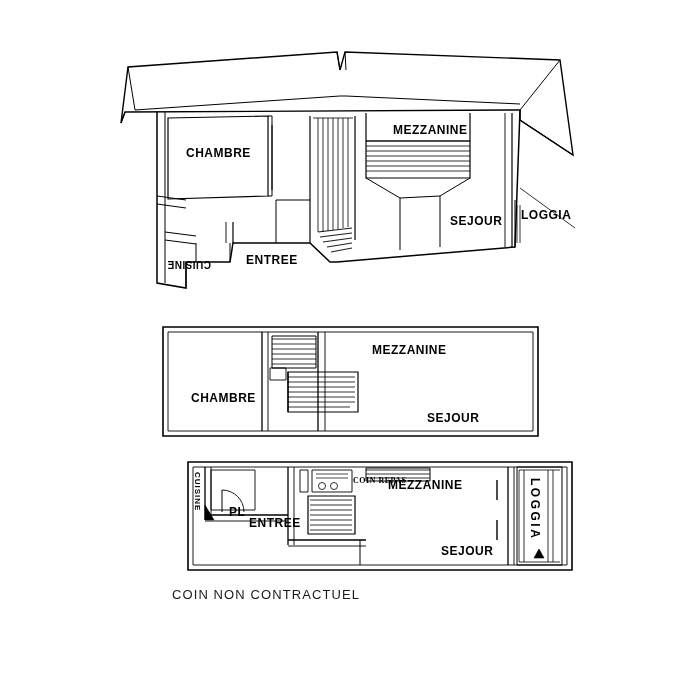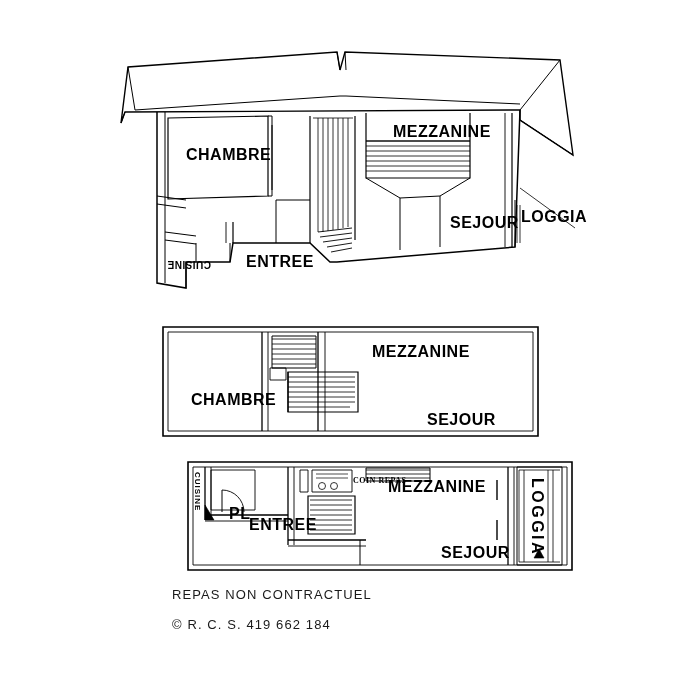--- a/index.html
+++ b/index.html
@@ -25,21 +25,21 @@
     position: absolute;
     left: 0; top: 0;
     width: 700px;
     height: 700px;
     display: block;
   }
   .room-label {
     position: absolute;
     font-family: "Liberation Sans", sans-serif;
     font-weight: bold;
-    font-size: 16px;
+    font-size: 12px;
     letter-spacing: 0.5px;
     color: #000;
     white-space: nowrap;
     line-height: 1;
   }
   .room-label.sm { font-size: 10px; }
   .room-label.xs { font-size: 8px; }
   .room-label.vert {
     writing-mode: vertical-rl;
     text-orientation: mixed;
@@ -268,16 +268,15 @@
   <div class="room-label" style="left:427px; top:412px;">SEJOUR</div>
 
   <div class="room-label xs vert" style="left:193px; top:472px;">CUISINE</div>
   <div class="room-label" style="left:229px; top:491px;margin-top:15px;">PL</div>
   <div class="room-label xs" style="left:353px; top:477px;font-family:Liberation Serif, serif;">COIN REPAS</div>
   <div class="room-label" style="left:388px; top:479px;">MEZZANINE</div>
   <div class="room-label" style="left:249px; top:517px;">ENTREE</div>
   <div class="room-label" style="left:441px; top:545px;">SEJOUR</div>
   <div class="room-label vert spaced" style="left:529px; top:478px;">LOGGIA</div>
 
-  <div class="footer-line" style="left:172px; top:587px;">REPAS NON CONTRACTUEL</div>
-  <div class="footer-line" style="left:172px; top:617px;">© R. C. S. 419 662 184</div>
+  <div class="footer-line" style="left:172px; top:587px;">COIN NON CONTRACTUEL</div>
 
 </div>
 
 </body></html>

